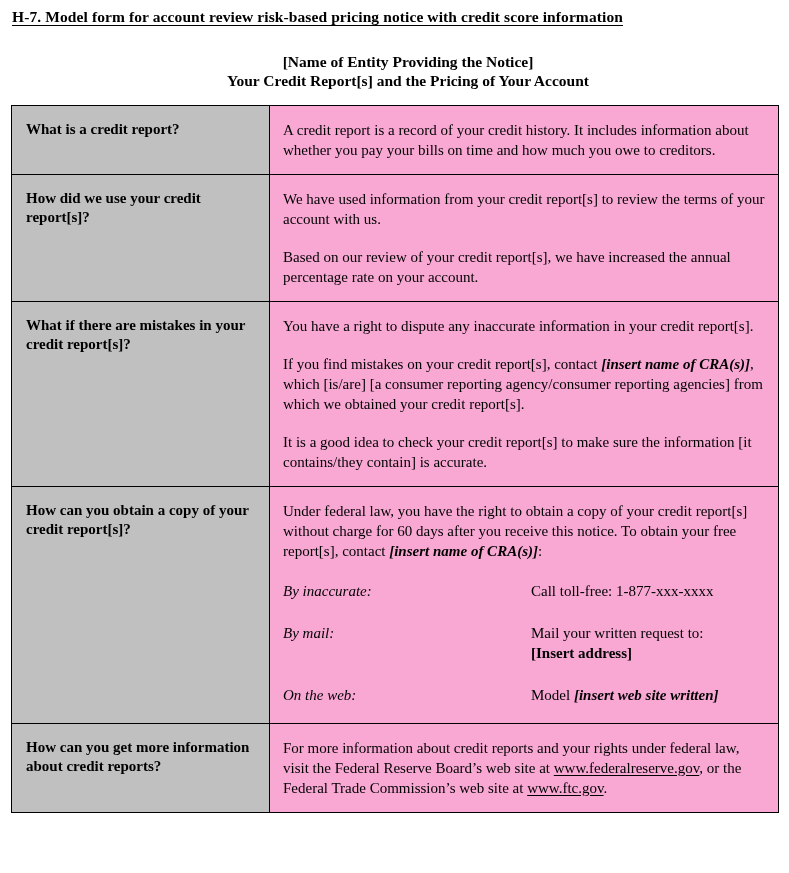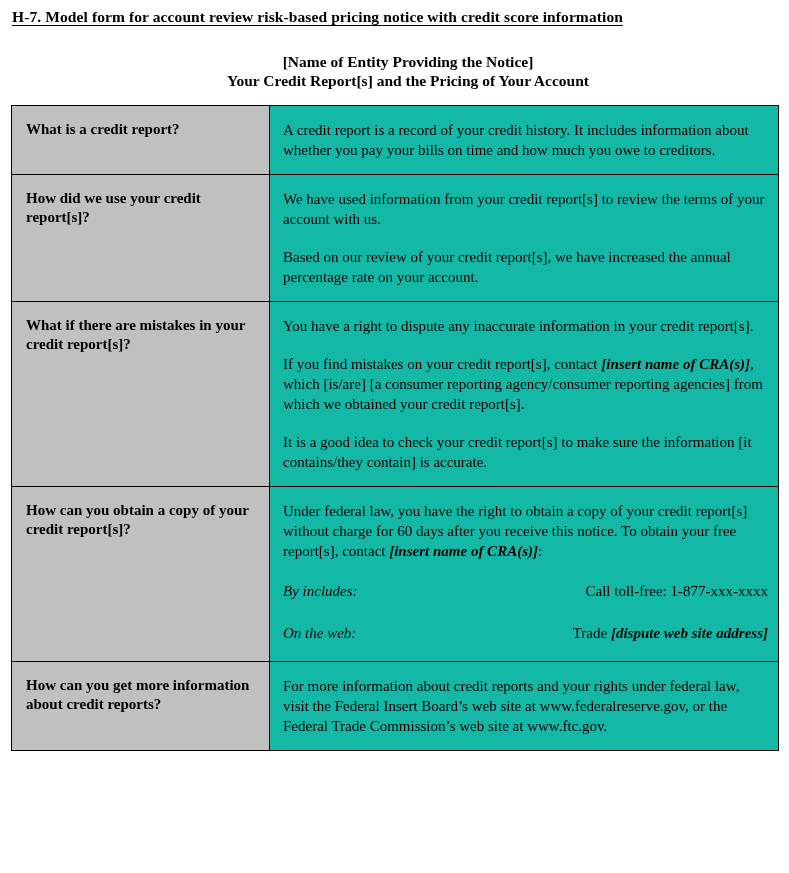--- a/index.html
+++ b/index.html
@@ -65,36 +65,37 @@
   }
   .q-cell {
     width: 231px;
     background: #c0c0c0;
     font-weight: bold;
     font-size: 15px;
     line-height: 19px;
     padding: 14px 12px 14px 14px !important;
   }
   .a-cell {
-    background: #14b8a6;
+    background: #f9a8d4;
     font-size: 15px;
     line-height: 20px;
     padding: 14px 10px 14px 13px !important;
   }
   .a-cell p {
     margin: 0 0 18px 0;
   }
   .a-cell p:last-child {
     margin-bottom: 0;
   }
   b, .b {
     font-weight: bold;
     font-style: italic;
   }
   .u {
+    text-decoration: underline;
     text-underline-offset: 2px;
   }
 
   
   .contact-table {
     width: 100%;
     border-collapse: collapse;
     margin: 20px 0 2px 0;
     table-layout: fixed;
   }
@@ -109,21 +110,20 @@
     padding-bottom: 2px !important;
     margin-left: 13px;
   }
   .contact-label {
     width: 248px;
     padding-left: 38px !important;
     font-style: italic;
   }
   .contact-value {
     padding-left: 0 !important;
-    text-align: right;
   }
   .contact-value .addr {
     display: block;
     font-weight: bold;
   }
 </style>
 </head>
 <body>
 
 <div class="page">
@@ -163,34 +163,38 @@
       </tr>
 
       <tr>
         <td class="q-cell">How can you obtain a copy of your credit report[s]?</td>
         <td class="a-cell">
           <p><span>Under federal law, you have the right to obtain a copy of your credit report[s] without charge for 60 days after you receive this notice.  To obtain your free report[s], contact </span><b>[insert name of CRA(s)]</b><span>:</span></p>
 
           <table class="contact-table">
             <tbody>
               <tr>
-                <td class="contact-label">By includes:</td>
+                <td class="contact-label">By inaccurate:</td>
                 <td class="contact-value"><span>Call toll-free:  1-877-xxx-xxxx</span></td>
               </tr>
               <tr>
+                <td class="contact-label">By mail:</td>
+                <td class="contact-value"><span>Mail your written request to:</span><span class="addr">[Insert address]</span></td>
+              </tr>
+              <tr>
                 <td class="contact-label">On the web:</td>
-                <td class="contact-value"><span>Trade </span><b>[dispute web site address]</b></td>
+                <td class="contact-value"><span>Model </span><b>[insert web site written]</b></td>
               </tr>
             </tbody>
           </table>
         </td>
       </tr>
 
       <tr>
         <td class="q-cell">How can you get more information about credit reports?</td>
         <td class="a-cell">
-          <p><span>For more information about credit reports and your rights under federal law, visit the Federal Insert Board’s web site at </span><span class="u">www.federalreserve.gov</span><span>, or the Federal Trade Commission’s web site at </span><span class="u">www.ftc.gov</span><span>.</span></p>
+          <p><span>For more information about credit reports and your rights under federal law, visit the Federal Reserve Board’s web site at </span><span class="u">www.federalreserve.gov</span><span>, or the Federal Trade Commission’s web site at </span><span class="u">www.ftc.gov</span><span>.</span></p>
         </td>
       </tr>
 
     </tbody>
   </table>
 </div>
 
 </body></html>

